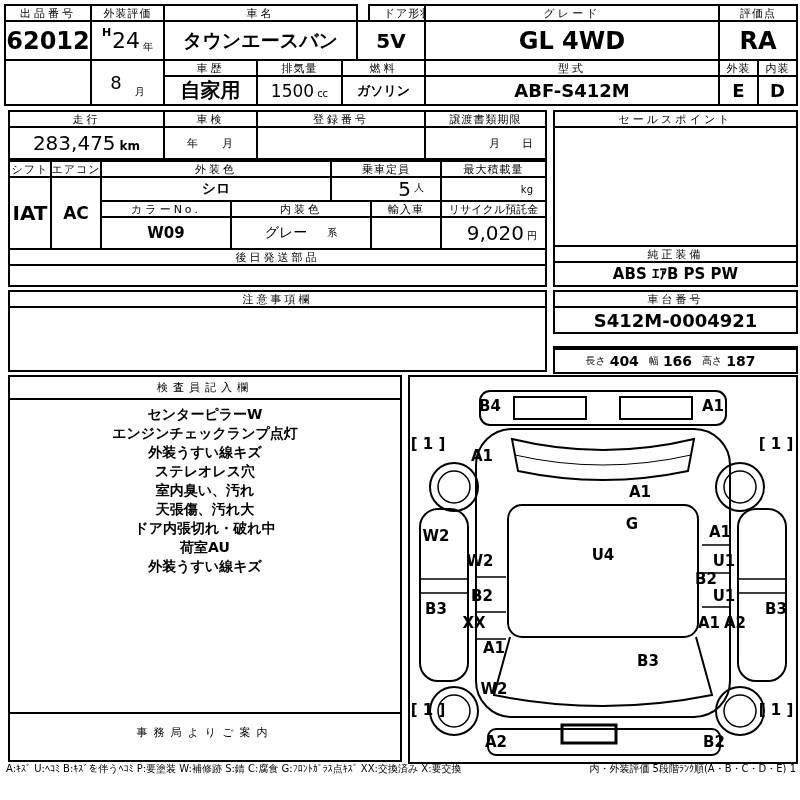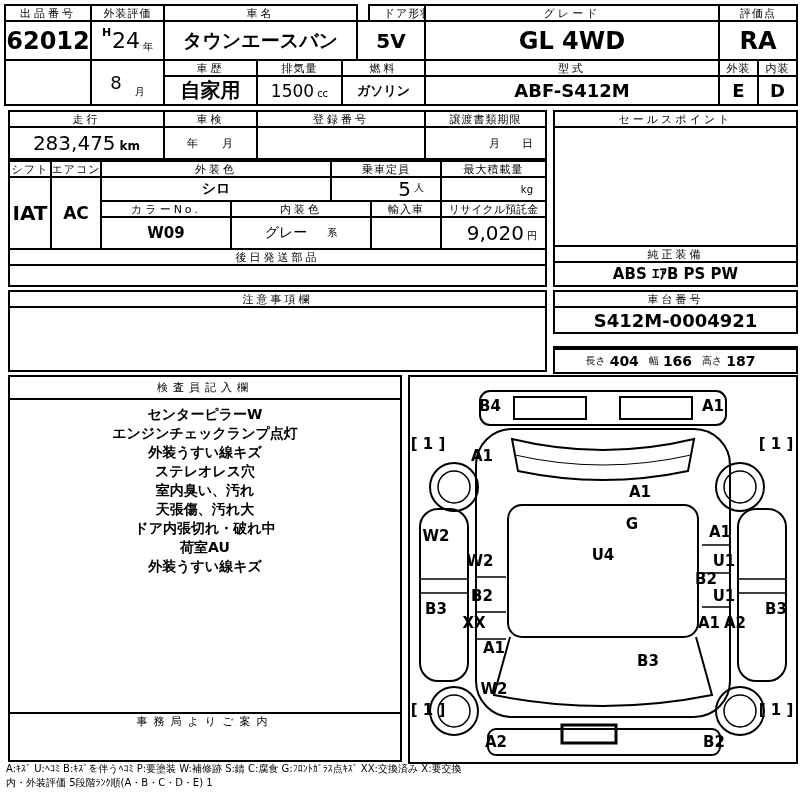--- a/index.html
+++ b/index.html
@@ -13,21 +13,21 @@
   .fs10{font-size:10px}.fs11{font-size:11px}.fs13{font-size:13px}.fs14{font-size:14px}
   .fs15{font-size:15px}.fs16{font-size:20px}.fs17{font-size:17px}.fs18{font-size:18px}
   .fs19{font-size:19px}.fs20{font-size:20px}.fs22{font-size:22px}.fs24{font-size:24px}
   .era { font-size:11px; font-weight:bold; align-self:flex-start; margin:4px 1px 0 0; }
   .unit-low { font-size:10px; align-self:flex-end; margin:0 0 5px 3px; }
   .unit-b { font-size:12px; font-weight:bold; align-self:flex-end; margin:0 0 5px 4px; }
   .section-hdr { border-bottom:2px solid #000; font-size:11px; letter-spacing:5px; text-align:center; padding:3px 8px; width:100%; }
   .defects { padding:5px 9px; font-size:14px; font-weight:bold; line-height:19px; text-align:center; width:100%; }
   .spec-l { font-size:10px; }
   .spec-n { font-size:14px; font-weight:bold; margin:0 10px 0 4px; }
-  .legend { position:absolute; left:6px; top:762px; width:790px; display:flex; justify-content:space-between; font-size:10px; white-space:nowrap;flex-direction:column; }
+  .legend { position:absolute; left:6px; top:762px; width:790px; display:flex; justify-content:space-between; font-size:10px; white-space:nowrap; }
   .marker { font-family:"DejaVu Sans","Liberation Sans",sans-serif; font-size:15px; font-weight:bold; fill:#000; }
 </style>
 </head>
 <body>
 
 <div class="cell hdr" style="left:4px;top:4px;width:88px;height:18px">出品番号</div>
 <div class="cell hdr tight" style="left:90px;top:4px;width:75px;height:18px">外装評価</div>
 <div class="cell hdr" style="left:163px;top:4px;width:195px;height:18px">車名</div>
 <div class="cell hdr tight" style="left:368px;top:4px;width:80px;height:18px">ドア形状</div>
 <div class="cell hdr" style="left:424px;top:4px;width:296px;height:18px">グレード</div>
@@ -147,21 +147,21 @@
       <div>外装うすい線キズ</div>
       <div>ステレオレス穴</div>
       <div>室内臭い、汚れ</div>
       <div>天張傷、汚れ大</div>
       <div>ドア内張切れ・破れ中</div>
       <div>荷室AU</div>
       <div>外装うすい線キズ</div>
     </div>
 </div>
 
-<div class="cell" style="left:8px;top:712px;width:394px;height:50px;align-items:flex-start;padding-top:0">
+<div class="cell" style="left:8px;top:712px;width:394px;height:50px;align-items:flex-start;padding-top:11px">
   <div style="font-size:11px;letter-spacing:6px">事務局よりご案内</div>
 </div>
 
 <div class="cell" style="left:408px;top:375px;width:390px;height:389px;align-items:flex-start;justify-content:flex-start">
   <svg width="386" height="385" viewBox="0 0 386 385">
     <g fill="none" stroke="#000" stroke-width="2">
       <rect x="70" y="14" width="246" height="34" rx="10"></rect>
       <rect x="104" y="20" width="72" height="22"></rect>
       <rect x="210" y="20" width="72" height="22"></rect>
       <rect x="66" y="52" width="254" height="288" rx="36"></rect>

